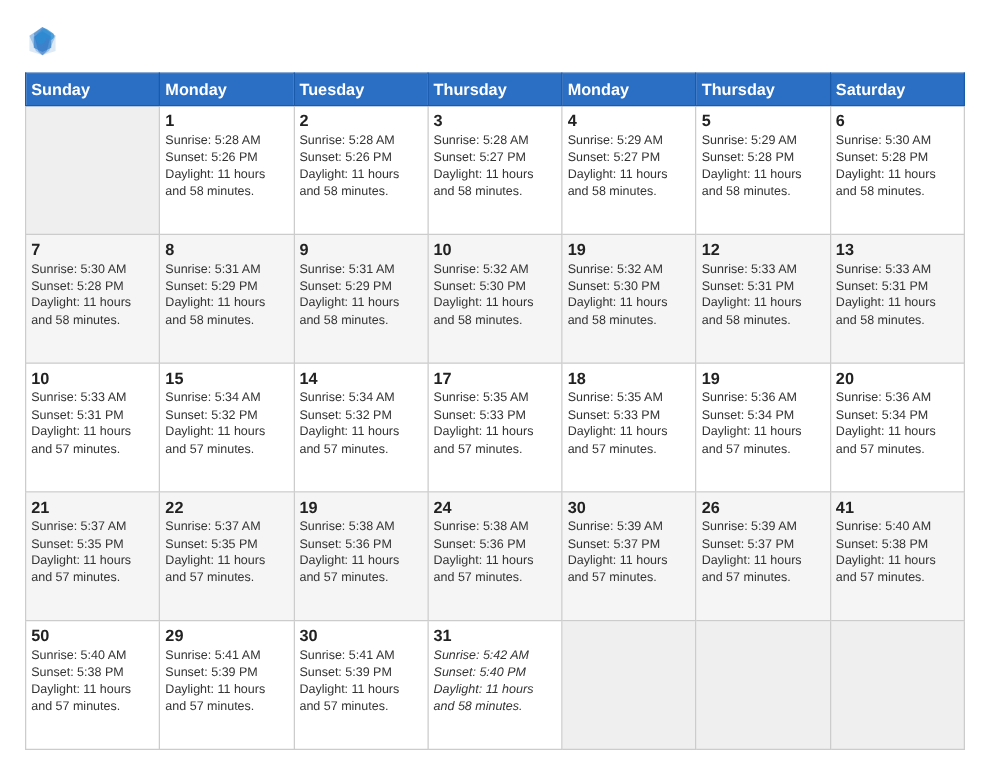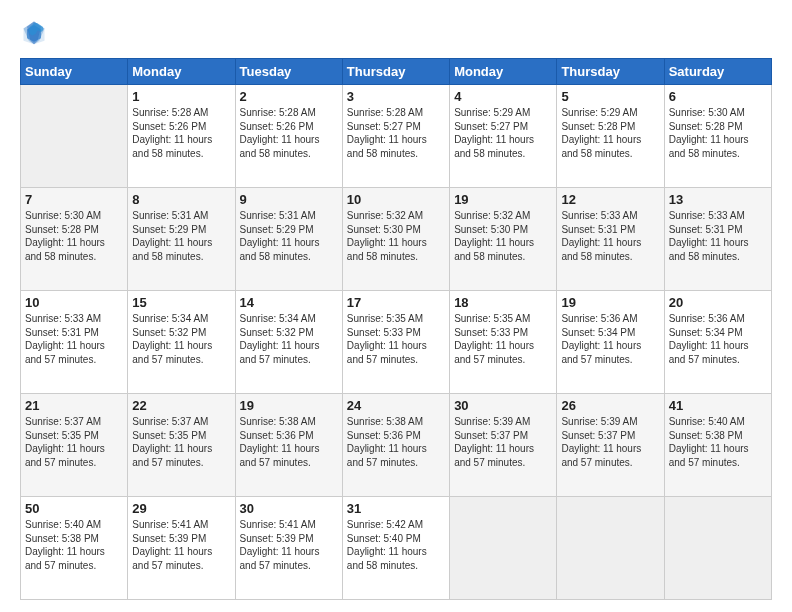--- a/index.html
+++ b/index.html
@@ -356,21 +356,21 @@
           </td>
           <td>
             <span class="day-num">30</span>
             <div class="day-info" style="white-space: pre-line;">Sunrise: 5:41 AM
 Sunset: 5:39 PM
 Daylight: 11 hours
 and 57 minutes.</div>
           </td>
           <td>
             <span class="day-num">31</span>
-            <div class="day-info" style="white-space: pre-line;">Sunrise: 5:42 AM
+            <div class="day-info" style="white-space: pre-line; font-style: italic;">Sunrise: 5:42 AM
 Sunset: 5:40 PM
 Daylight: 11 hours
 and 58 minutes.</div>
           </td>
           <td class="empty"></td>
           <td class="empty"></td>
           <td class="empty"></td>
         </tr>
       </tbody>
   </table>

